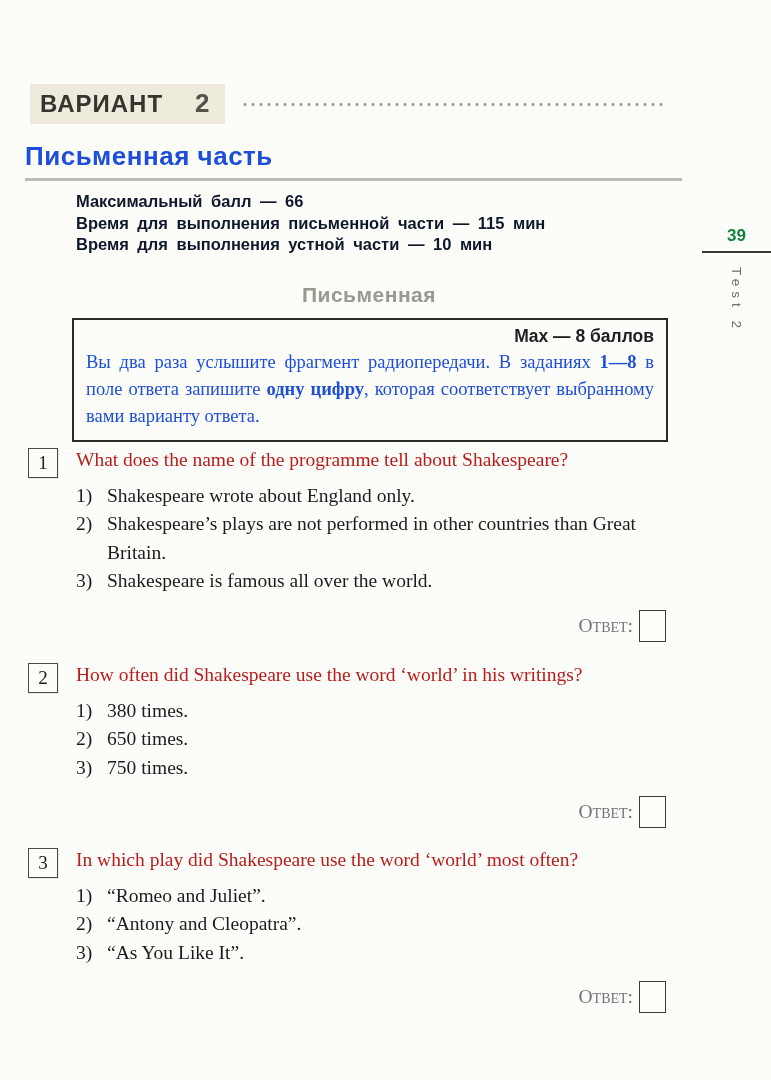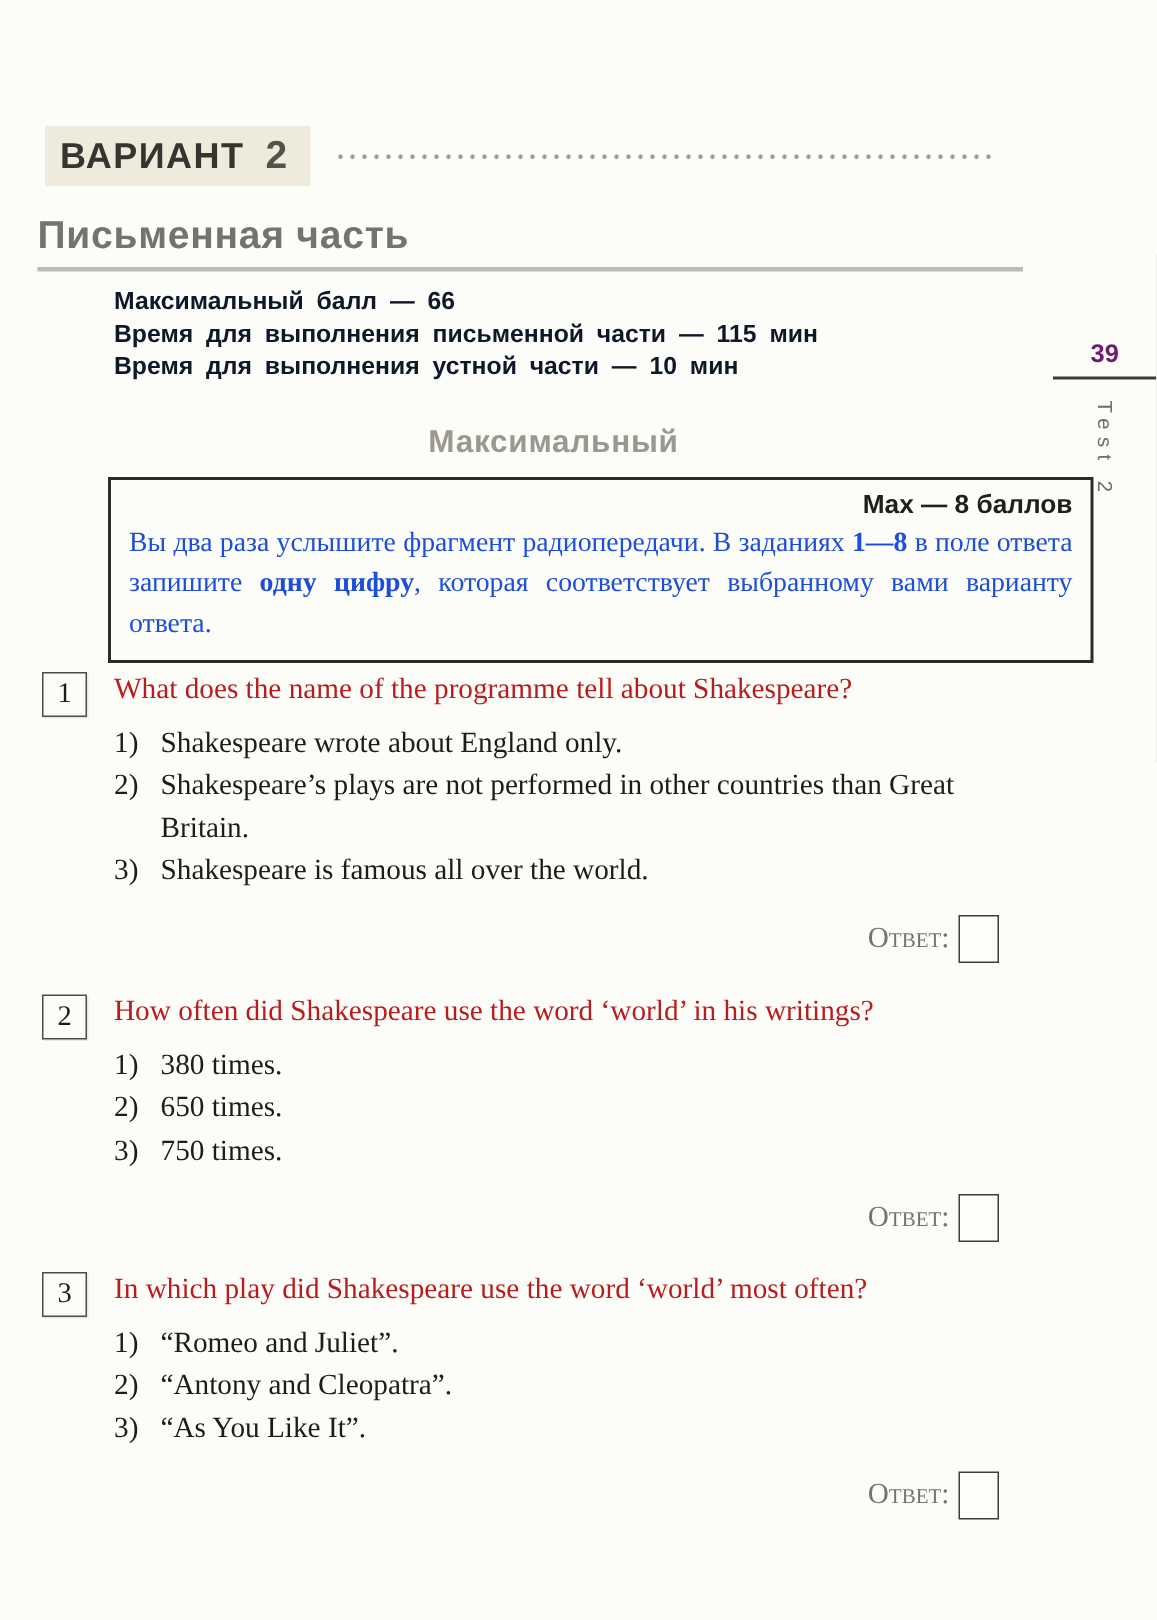--- a/index.html
+++ b/index.html
@@ -21,21 +21,21 @@
     left: 30px; top: 84px;
     width: 635px;
     display: flex;
     align-items: center;
   }
   .variant-band {
     background: #eeebdc;
     padding: 4px 14px 5px 10px;
     display: inline-flex;
     align-items: baseline;
-    gap: 14px;
+    gap: 32px;
     font-family: "Liberation Sans", sans-serif;
     font-weight: bold;
     font-size: 24px;
     letter-spacing: 1px;
   }
   .variant-band .v-label { color: #35342f; }
   .variant-band .v-num { color: #53524c; font-size: 26px; }
   .dotted-leader {
     flex: 1;
     height: 7px;
@@ -48,21 +48,21 @@
 
   
   .section-title {
     position: absolute;
     left: 25px; top: 141px;
     width: 657px;
     font-family: "Liberation Sans", sans-serif;
     font-weight: bold;
     font-size: 26px;
     letter-spacing: 0.5px;
-    color: #737373;
+    color: #1d4ed8;
     border-bottom: 3px solid #bcbcb5;
     padding-bottom: 6px;
   }
 
   
   .info-block {
     position: absolute;
     left: 76px; top: 191px;
     font-family: "Liberation Sans", sans-serif;
     font-weight: bold;
@@ -76,21 +76,21 @@
   .margin-col {
     position: absolute;
     right: 0; top: 226px;
     width: 69px;
     text-align: center;
   }
   .page-number {
     font-family: "Liberation Sans", sans-serif;
     font-weight: bold;
     font-size: 17px;
-    color: #701a75;
+    color: #15803d;
     padding-bottom: 5px;
     border-bottom: 2px solid #3a3a36;
   }
   .side-tab {
     margin-top: 14px;
     display: inline-block;
     writing-mode: vertical-rl;
     text-orientation: mixed;
     font-family: "Liberation Sans", sans-serif;
     font-size: 13.5px;
@@ -106,21 +106,21 @@
     text-align: center;
     font-family: "Liberation Sans", sans-serif;
     font-weight: bold;
     font-size: 21px;
     letter-spacing: 0.5px;
     color: #9a988f;
   }
   .instruction-box {
     position: absolute;
     left: 72px; top: 318px;
-    width: 657px;
+    width: 596px;
     border: 2px solid #2b2b28;
     padding: 6px 12px 10px 12px;
     background: #fcfcf8;
   }
   .max-score {
     text-align: right;
     font-family: "Liberation Sans", sans-serif;
     font-weight: bold;
     font-size: 17.5px;
     color: #1f1f1d;
@@ -214,21 +214,21 @@
     <div>Максимальный балл — 66</div>
     <div>Время для выполнения письменной части — 115 мин</div>
     <div>Время для выполнения устной части — 10 мин</div>
   </div>
 
   <div class="margin-col">
     <div class="page-number">39</div>
     <span class="side-tab">Test 2</span>
   </div>
 
-  <div class="listening-heading">Максимальный</div>
+  <div class="listening-heading">Письменная</div>
 
   <div class="instruction-box">
     <div class="max-score">Max — 8 баллов</div>
     <div class="instruction-text"><span>Вы два раза услышите фрагмент радиопередачи. В заданиях </span><b>1—8</b><span> в поле ответа запишите </span><b>одну цифру</b><span>, которая соответствует выбранному вами варианту ответа.</span></div>
   </div>
 
   <section class="question q1">
     <div class="qnum-box"><span>1</span></div>
     <div class="qbody">
       <p class="qtext">What does the name of the programme tell about Shakespeare?</p>

